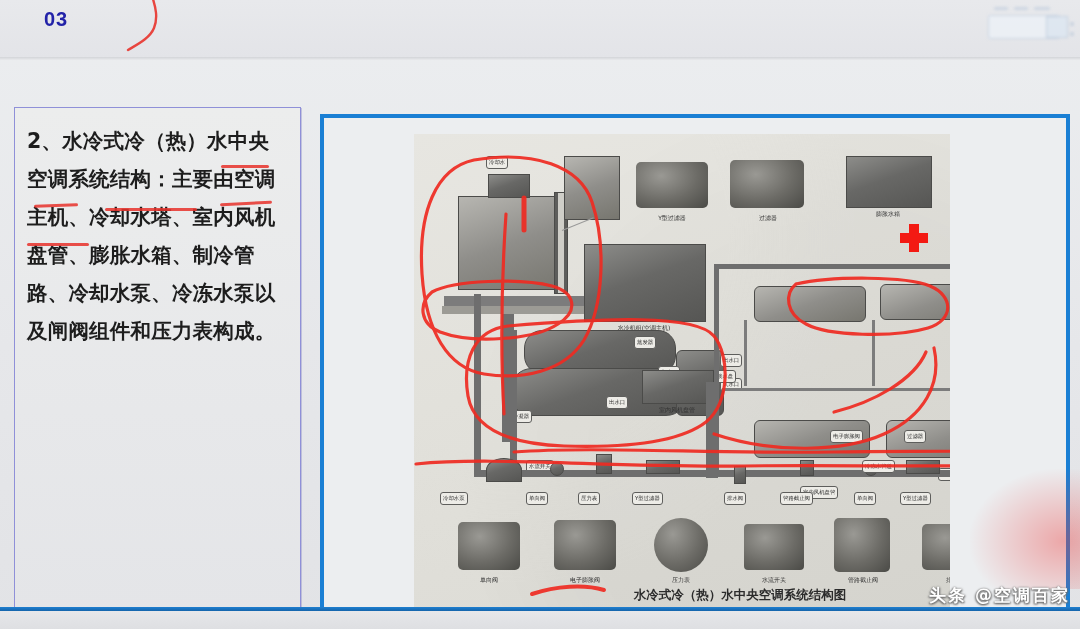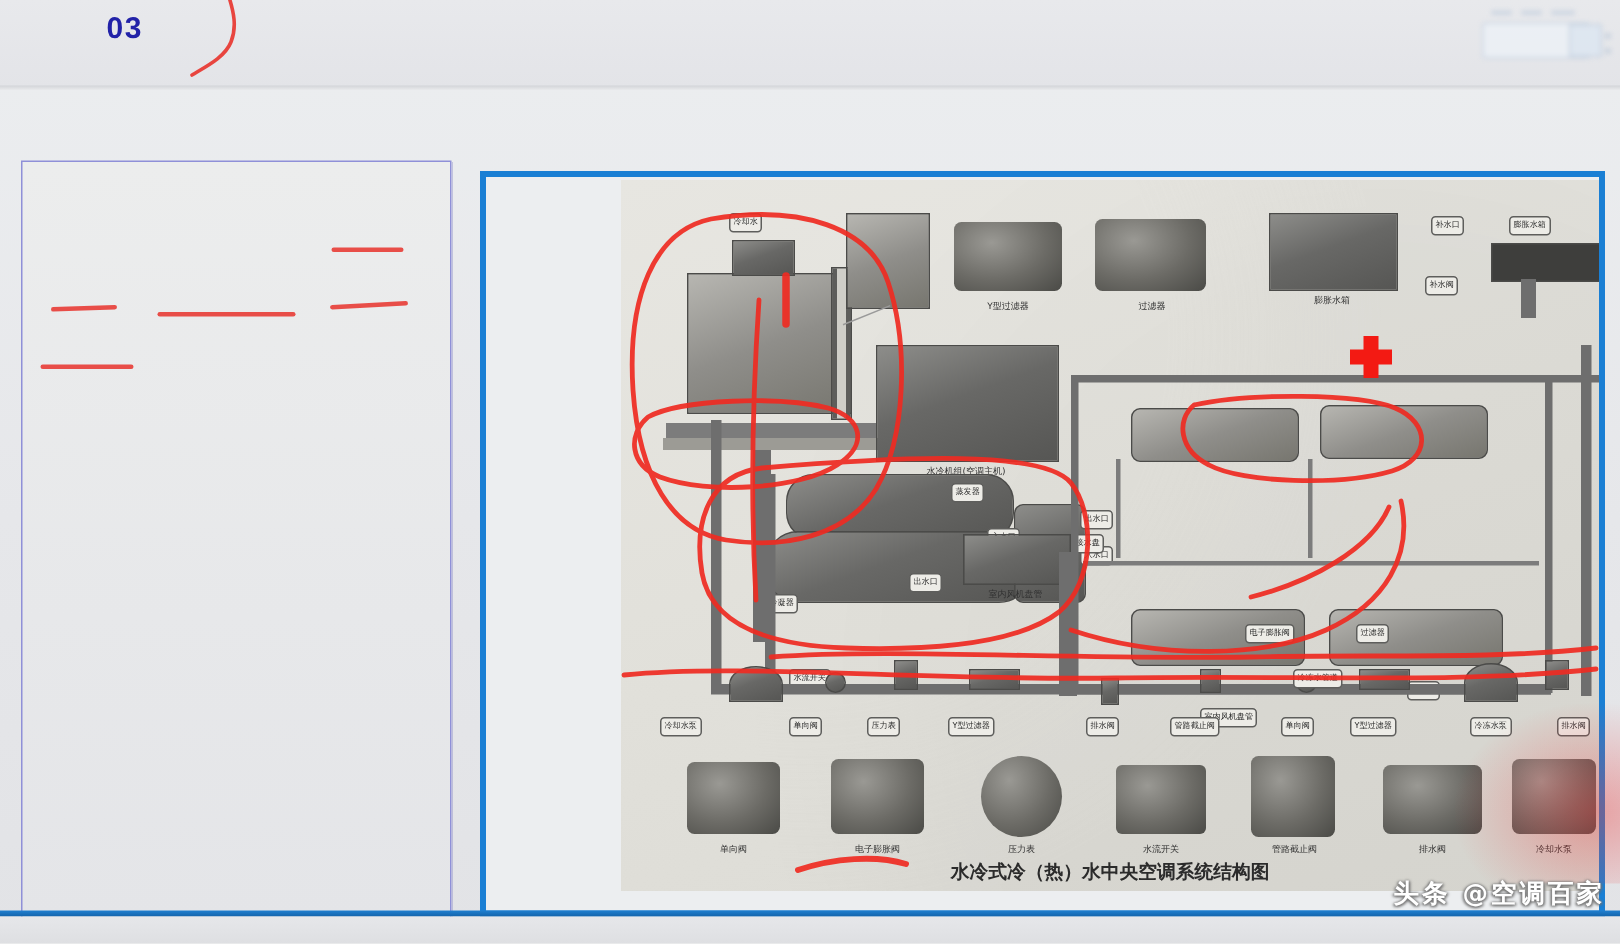--- a/index.html
+++ b/index.html
@@ -19,21 +19,21 @@
   
   #header{
     position:absolute;left:0;top:0;width:1080px;height:58px;
     background:linear-gradient(180deg,#e8e9ec 0%,#e3e4e8 100%);
   }
   #header-rule{
     position:absolute;left:0;top:57px;width:1080px;height:3px;
     background:linear-gradient(180deg,#d2d4d8,#e9eaec);
   }
   #heading{
-    position:absolute;left:71px;top:8px;
+    position:absolute;left:44px;top:8px;
     display:flex;align-items:flex-end;gap:14px;
     white-space:nowrap;
   }
   #heading .num{
     font-size:20px;font-weight:bold;color:#2222a8;letter-spacing:1px;
   }
   #heading .ttl{
     font-size:20px;font-weight:bold;color:#21219f;letter-spacing:1px;
   }
   
@@ -79,21 +79,21 @@
   }
 
   
   #picframe{
     position:absolute;left:320px;top:114px;width:750px;height:497px;
     border:4px solid #1a7fd4;
     box-sizing:border-box;
     background:#eceef0;
   }
   #photo{
-    position:absolute;left:90px;top:2px;width:652px;height:474px;
+    position:absolute;left:90px;top:16px;width:536px;height:474px;
     background:linear-gradient(165deg,#e7e6e1 0%,#e2e1db 45%,#dcdbd5 100%);
     overflow:hidden;
   }
   #photo .grain{
     position:absolute;inset:0;
     background:
       radial-gradient(circle at 18% 22%, rgba(255,255,255,.55) 0 38%, rgba(0,0,0,0) 60%),
       radial-gradient(circle at 78% 70%, rgba(0,0,0,.05) 0 45%, rgba(0,0,0,0) 70%);
     mix-blend-mode:multiply;opacity:.6;
   }
@@ -189,20 +189,21 @@
     <div class="bar" style="left:22px;top:5px;width:14px;height:3px;"></div>
     <div class="bar" style="left:42px;top:5px;width:14px;height:3px;"></div>
     <div class="bar" style="left:62px;top:5px;width:16px;height:3px;"></div>
     <div class="box"></div>
     <div class="sq"></div>
     <div class="dot" style="left:98px;top:20px;width:4px;height:4px;"></div>
     <div class="dot" style="left:98px;top:30px;width:4px;height:4px;"></div>
   </div>
 
   <div id="textbox">
+    <div id="para">2、水冷式冷（热）水中央空调系统结构：主要由空调主机、冷却水塔、室内风机盘管、膨胀水箱、制冷管路、冷却水泵、冷冻水泵以及闸阀组件和压力表构成。</div>
     <div class="uline" style="left:206px;top:57px;width:48px;"></div>
     <div class="uline" style="left:19px;top:96px;width:44px;transform:rotate(-2deg);"></div>
     <div class="uline" style="left:90px;top:100px;width:92px;"></div>
     <div class="uline" style="left:205px;top:94px;width:52px;transform:rotate(-3deg);"></div>
     <div class="uline" style="left:12px;top:135px;width:62px;"></div>
   </div>
 
   <div id="picframe">
     <div id="photo">
       <div class="grain"></div>

